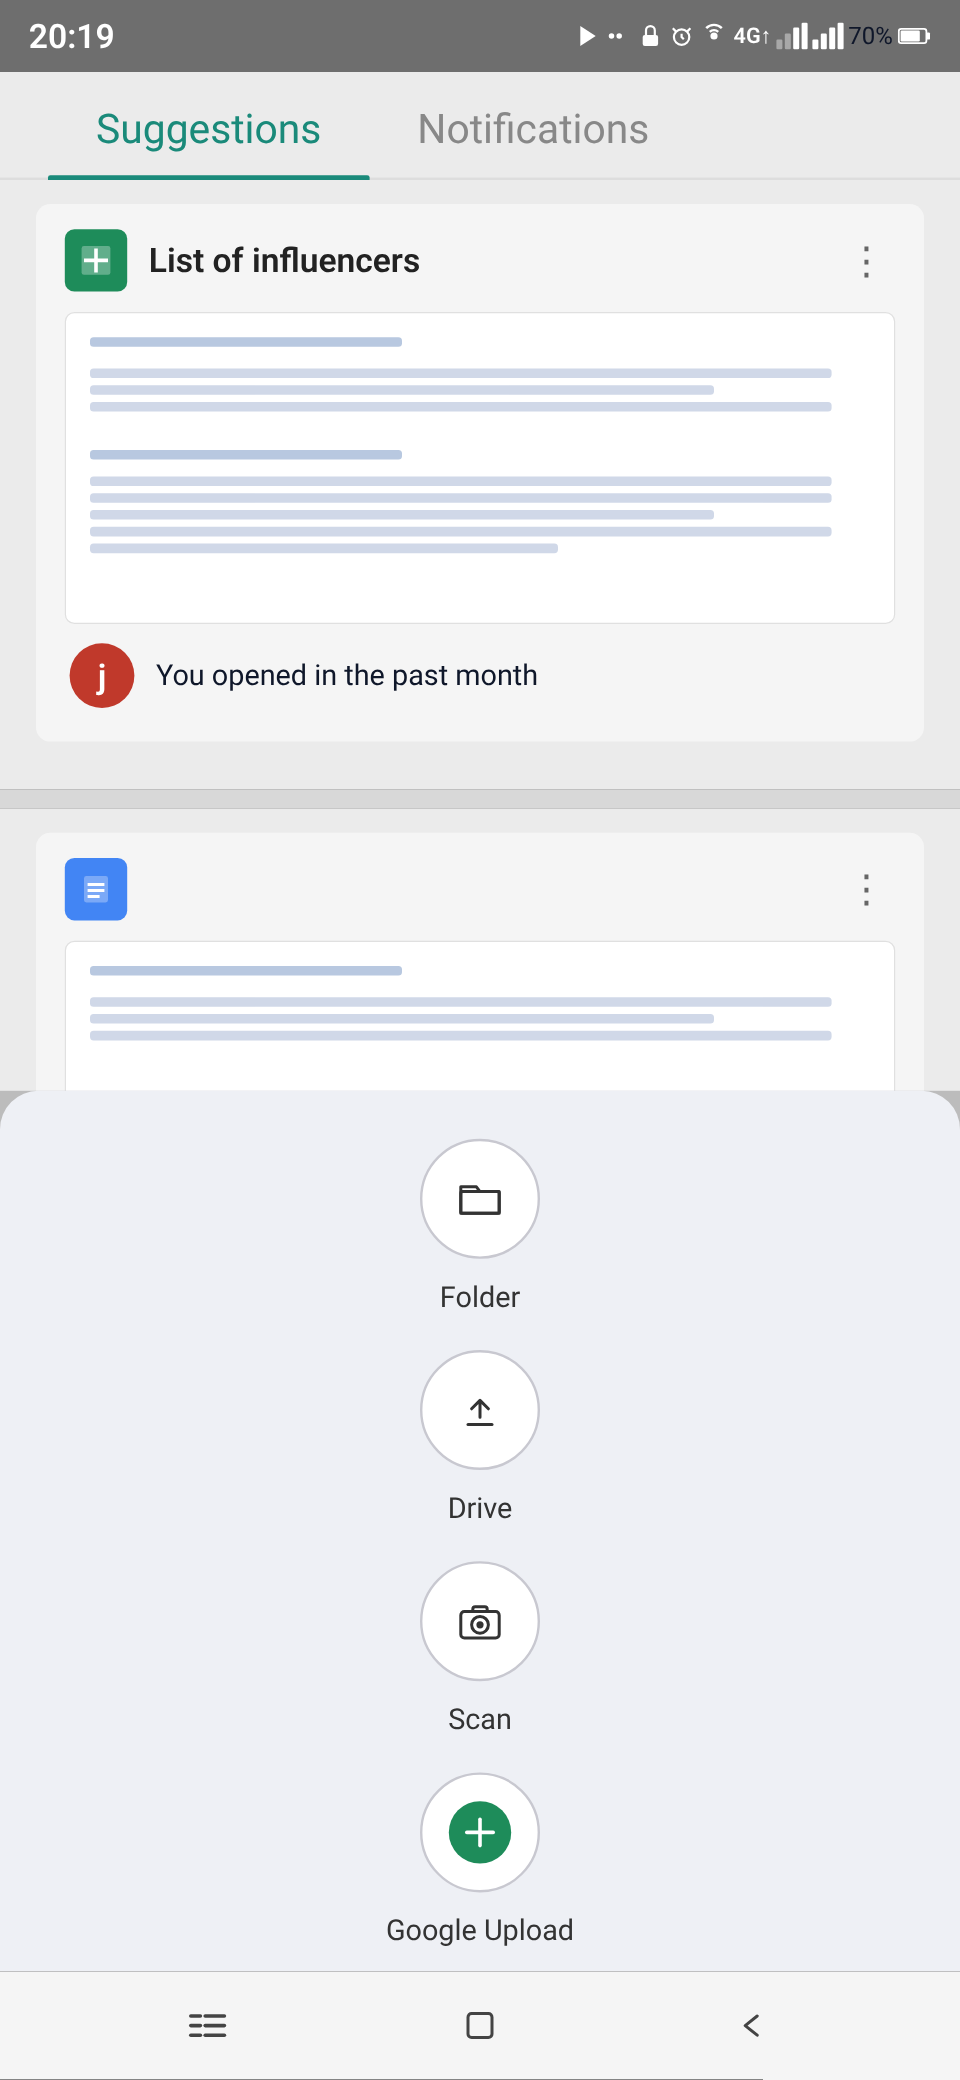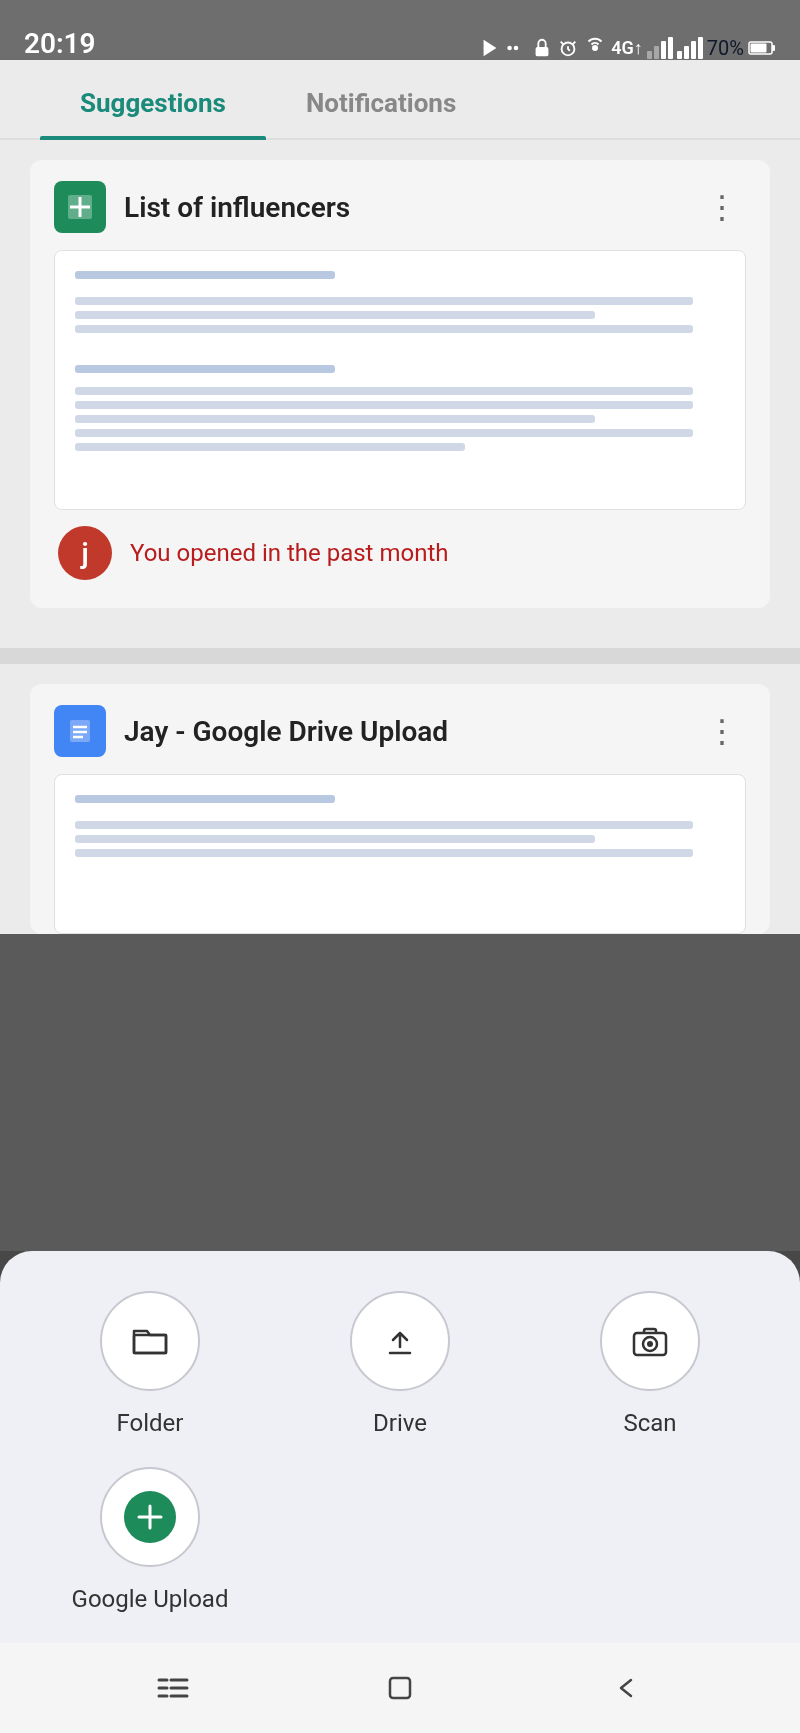--- a/index.html
+++ b/index.html
@@ -12,21 +12,21 @@
       position: relative;
       overflow-x: hidden;
     }
 
     
     .status-bar {
       width: 100%;
       height: 60px;
       background: #6e6e6e;
       display: flex;
-      align-items: flex-end;
+      align-items: center;
       justify-content: space-between;
       padding: 0 24px;
     }
     .status-time {
       color: white;
       font-size: 28px;
       font-weight: 600;
     }
     .status-icons {
       display: flex;
@@ -42,22 +42,22 @@
 
     
     .tabs-row {
       display: flex;
       background: #ebebeb;
       border-bottom: 2px solid #ddd;
       padding: 0 40px;
     }
     .tab {
       padding: 28px 40px 20px;
-      font-size: 26px;
-      font-weight: 700;
+      font-size: 34px;
+      font-weight: 400;
       color: #888;
       cursor: pointer;
       position: relative;
     }
     .tab.active {
       color: #1a8a7a;
     }
     .tab.active::after {
       content: '';
       position: absolute;
@@ -173,21 +173,21 @@
       align-items: center;
       justify-content: center;
       color: white;
       font-size: 28px;
       font-weight: 600;
       flex-shrink: 0;
     }
 
     .opened-text {
       font-size: 24px;
-      color: #b91c1c;
+      color: #0f172a;
     }
 
     
     .section-divider {
       height: 16px;
       background: #d8d8d8;
       width: 100%;
     }
 
     
@@ -207,23 +207,22 @@
 
     .bottom-sheet {
       background: #eef0f5;
       border-radius: 32px 32px 0 0;
       padding: 40px 30px 20px;
       width: 100%;
     }
 
     .bottom-sheet-grid {
       display: grid;
-      grid-template-columns: repeat(3, 1fr);
+      grid-template-columns: repeat(1, 1fr);
       gap: 30px 10px;
-      margin-bottom: 10px;
     }
 
     .action-item {
       display: flex;
       flex-direction: column;
       align-items: center;
       gap: 18px;
       cursor: pointer;
     }
 
@@ -401,21 +400,20 @@
     <div class="file-header">
       <div class="file-header-left">
         <div class="file-icon-docs">
           <svg width="34" height="34" viewBox="0 0 34 34">
             <rect x="7" y="6" width="20" height="22" rx="2" fill="white" opacity="0.3"></rect>
             <line x1="10" y1="13" x2="24" y2="13" stroke="white" stroke-width="2.5"></line>
             <line x1="10" y1="18" x2="24" y2="18" stroke="white" stroke-width="2.5"></line>
             <line x1="10" y1="23" x2="20" y2="23" stroke="white" stroke-width="2.5"></line>
           </svg>
         </div>
-        <span class="file-title">Jay - Google Drive Upload</span>
       </div>
       <span class="more-btn">⋮</span>
     </div>
 
     <div class="doc-preview" style="min-height:160px;overflow:hidden;">
       <div class="preview-lines">
         <div class="preview-line xshort" style="background:#b8c8e0;margin-bottom:12px;"></div>
         <div class="preview-line long"></div>
         <div class="preview-line medium"></div>
         <div class="preview-line long"></div>

